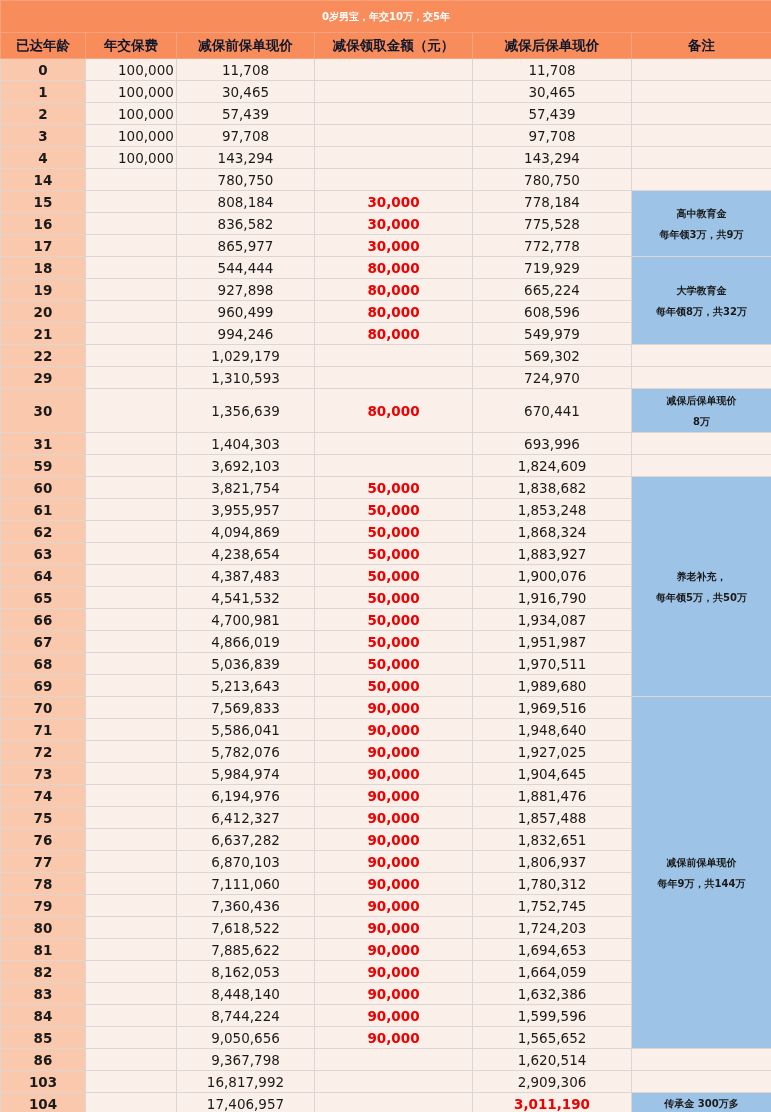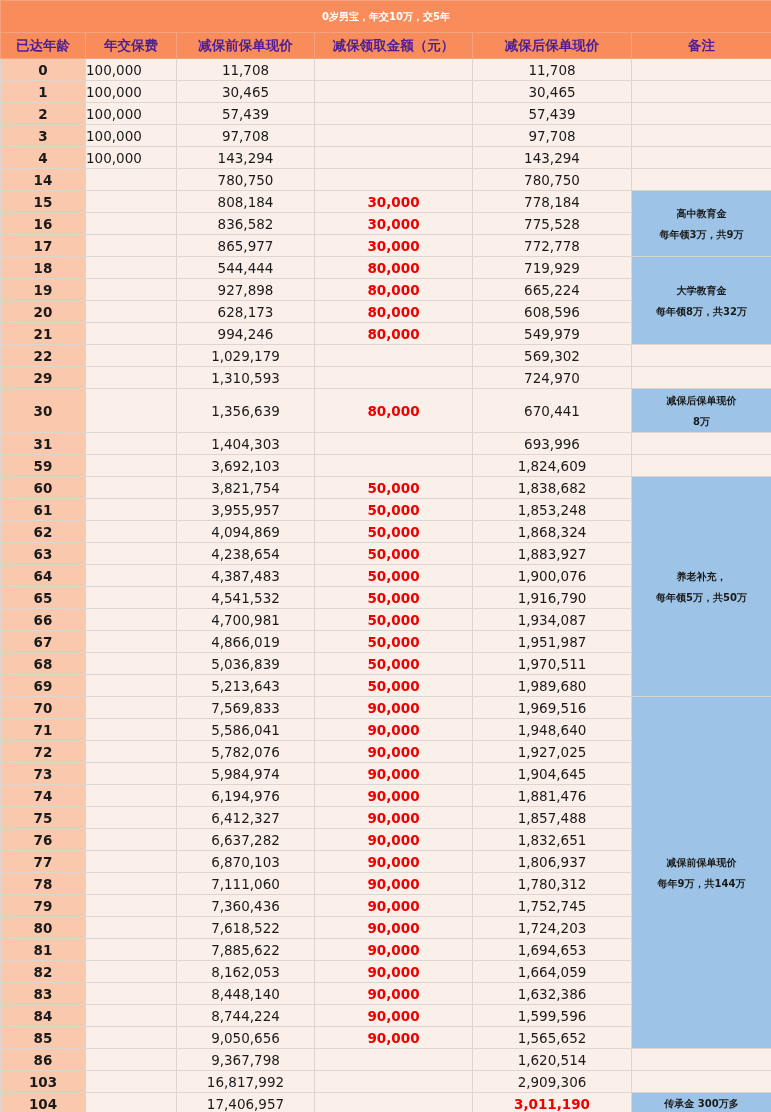--- a/index.html
+++ b/index.html
@@ -1,26 +1,26 @@
 <!DOCTYPE html>
 <html><head>
 <meta charset="utf-8">
 <style>
   html, body { margin: 0; padding: 0; background: #ffffff; }
   body { width: 771px; height: 1112px; overflow: hidden; font-family: "DejaVu Sans", "Liberation Sans", sans-serif; }
   table { border-collapse: collapse; table-layout: fixed; width: 771px; }
   td, th { border: 1px solid #dcd6d3; padding: 0; text-align: center; vertical-align: middle; font-size: 13.5px; color: #1a1a1a; white-space: nowrap; overflow: hidden; }
   .title-cell { background: #f98c5b; color: #ffffff; font-weight: bold; height: 31px; font-size: 10px; border-color: #f5a37e; }
-  .hdr th { background: #f98c5b; color: #4c1d95; font-weight: bold; height: 25px; font-size: 13.5px; border-color: #f5a37e; }
+  .hdr th { background: #f98c5b; color: #0f172a; font-weight: bold; height: 25px; font-size: 13.5px; border-color: #f5a37e; }
   tr.r td { height: 21px; background: #fbefe9; }
   tr.r.tall td { height: 43px; }
   td.age { background: #fac9ad !important; font-weight: bold; }
   td.red { color: #ee0000; font-weight: bold; margin-left: 14px; }
   td.note { background: #9dc3e6 !important; font-weight: bold; white-space: normal; line-height: 21px; font-size: 10px; }
-  td.premium { text-align: left; padding-left: 0; }
+  td.premium { text-align: left; padding-left: 32px; }
 </style>
 </head>
 <body>
 
 <table>
   <colgroup>
     <col style="width:85px">
       <col style="width:91px">
       <col style="width:138px">
       <col style="width:158px">
@@ -128,21 +128,21 @@
       <tr class="r">
         <td class="age">19</td>
         <td class="premium"></td>
         <td>927,898</td>
         <td class="red">80,000</td>
         <td>665,224</td>
       </tr>
       <tr class="r">
         <td class="age">20</td>
         <td class="premium"></td>
-        <td>628,173</td>
+        <td>960,499</td>
         <td class="red">80,000</td>
         <td>608,596</td>
       </tr>
       <tr class="r">
         <td class="age">21</td>
         <td class="premium"></td>
         <td>994,246</td>
         <td class="red">80,000</td>
         <td>549,979</td>
       </tr>

